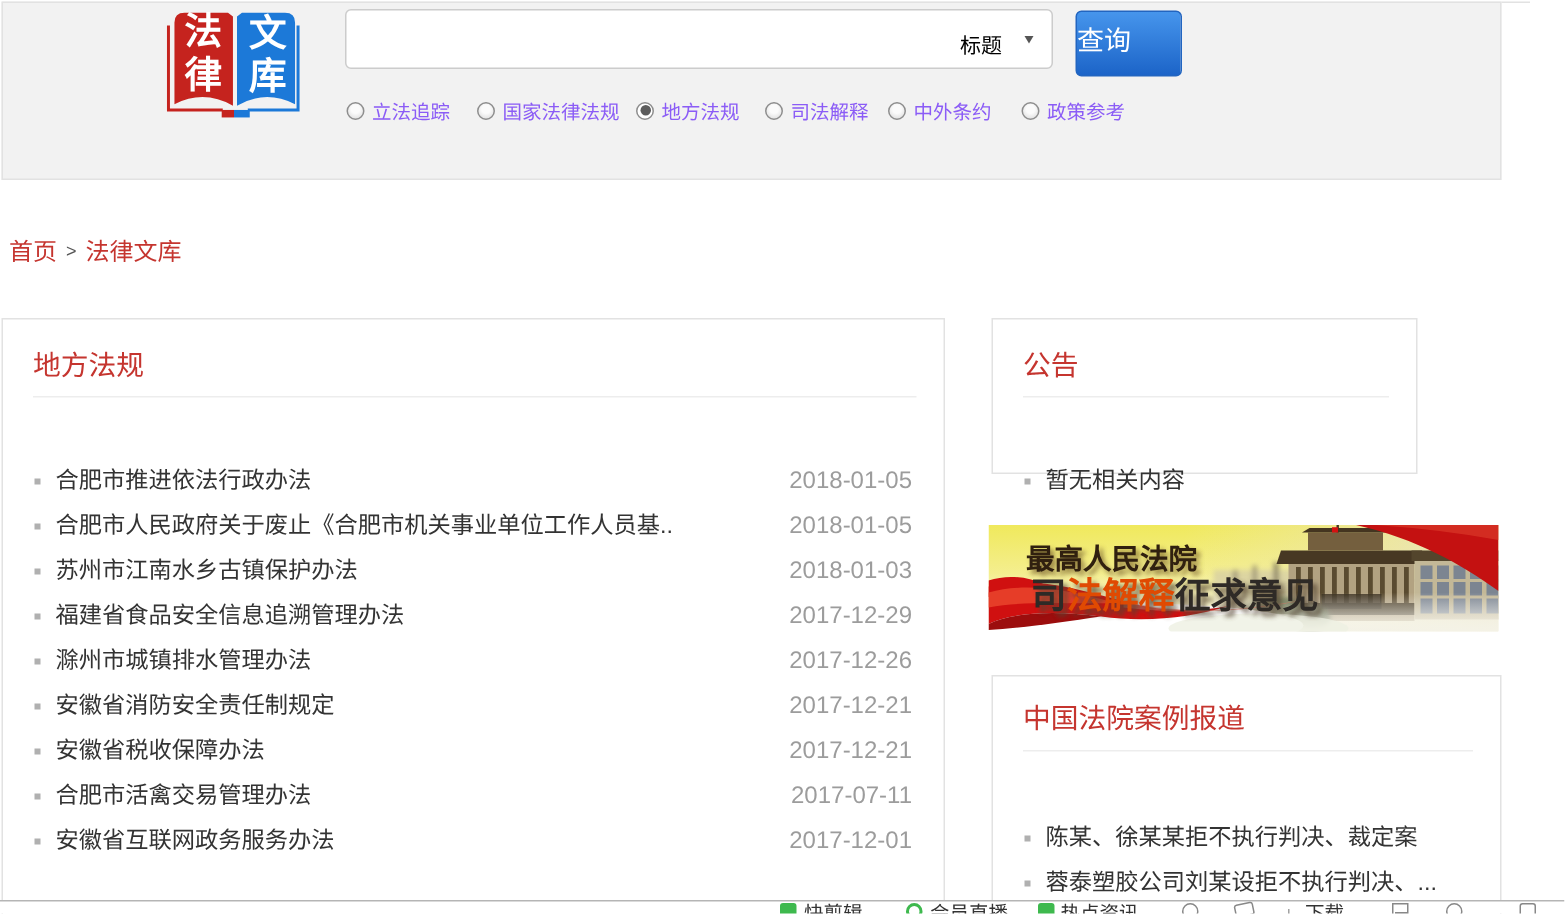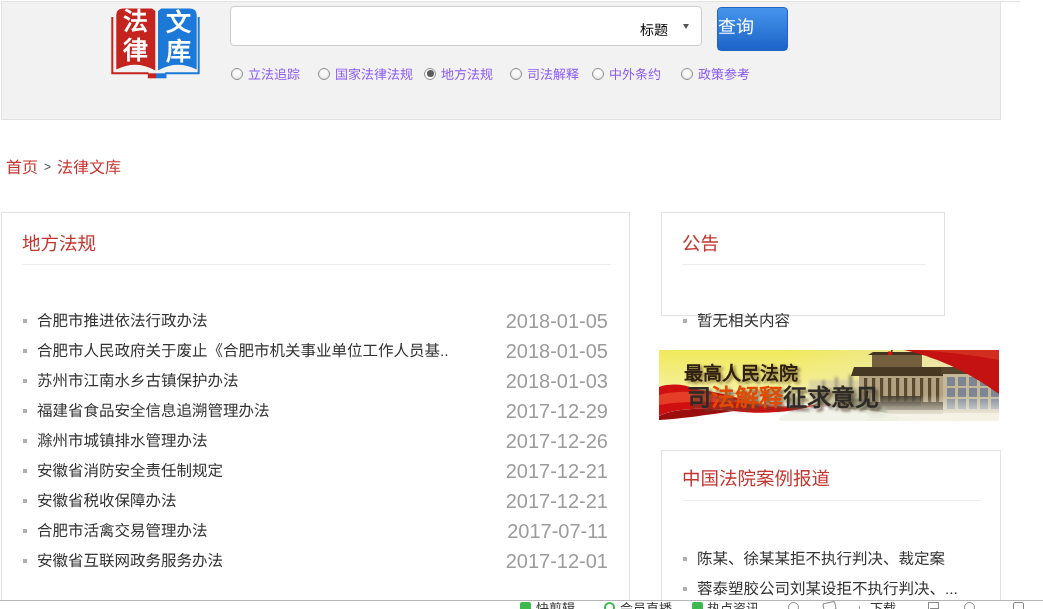--- a/index.html
+++ b/index.html
@@ -27,21 +27,21 @@
 
 .panel { background:#fff; border:1px solid #e2e2e2; }
 #lpanel { left:1px; top:212px; width:629px; height:430px; }
 #rpanel1 { left:661px; top:212px; width:284px; height:104px; }
 #rpanel2 { left:661px; top:450px; width:340px; height:210px; }
 .ptitle { position:absolute; left:20px; top:18px; font-size:18.5px; color:#c5352f; font-weight:400; line-height:1.4; }
 .phr { position:absolute; left:20px; right:18px; top:51px; border-top:1px solid #ededed; }
 ul.plist { position:absolute; top:67px; left:20px; right:21px; list-style:none;margin-top:26px; }
 ul.plist li { height:30px; line-height:30px; position:relative; padding-left:15px; font-size:15.5px; color:#333; white-space:nowrap; overflow:hidden; }
 ul.plist li::before { content:""; position:absolute; left:1px; top:13px; width:4px; height:4px; background:#b0b0b0; }
-ul.plist li .dt { float:right; font-size:20px; color:#9c9c9c;text-align:right; }
+ul.plist li .dt { float:right; font-size:16px; color:#9c9c9c;text-align:right; }
 
 #toolbar { left:0; top:600px; width:1043px; height:9px; background:#fff; border-top:1px solid #b5b5b5; }
 .tbt { position:absolute; top:602px; font-size:13px; color:#333; line-height:14px; }
 .tbi { position:absolute; top:602px; }
 </style>
 </head>
 <body>
 <div id="header" class="abs"></div>
 <div id="topline" class="abs"></div>
 

